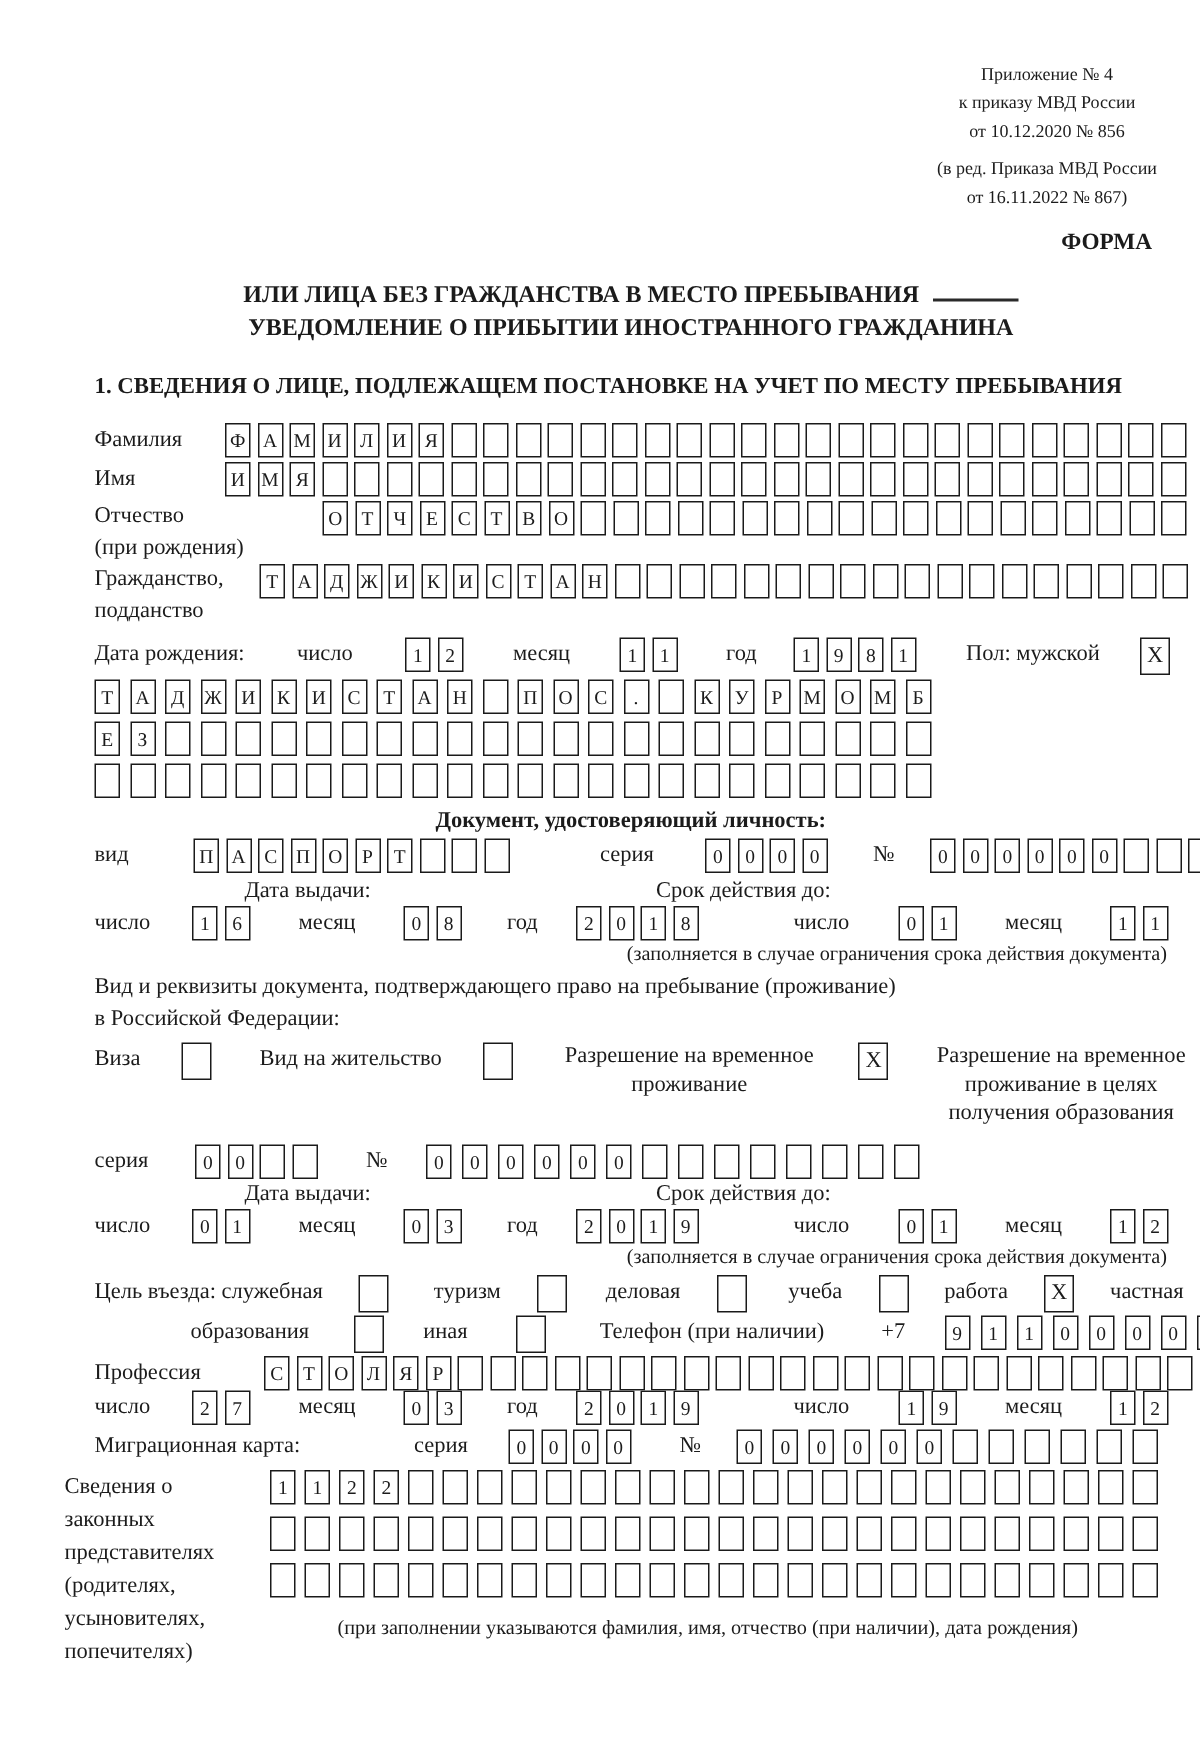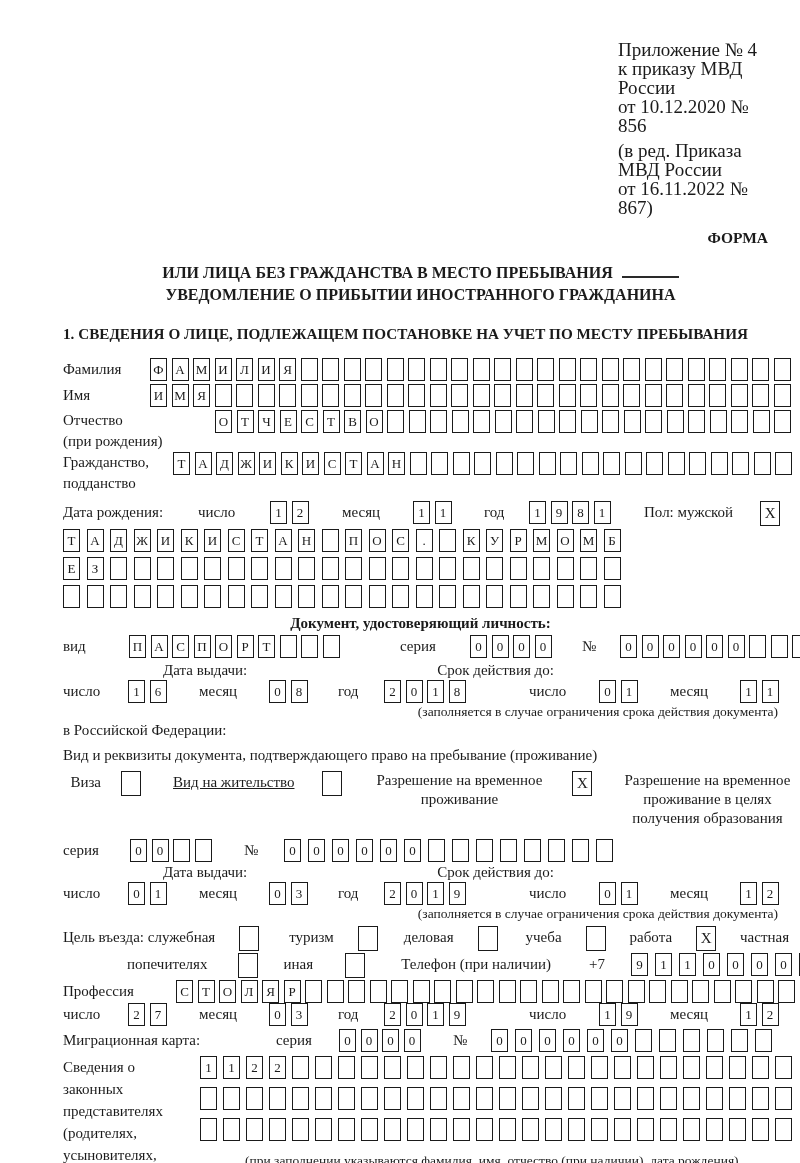--- a/index.html
+++ b/index.html
@@ -1,19 +1,19 @@
 <!DOCTYPE html>
 <html><head>
 <meta charset="utf-8">
 <style>
   html,body{margin:0;padding:0;background:#ffffff;}
   .page{position:relative;width:800px;height:1163px;background:#fff;overflow:hidden;
         font-family:"Liberation Serif","DejaVu Serif",serif;color:#1b1b1b;
         padding:0 22px 0 63px;box-sizing:border-box;}
-  .hdr{margin:40px 0 0 555px;font-size:19px;line-height:19px;}
+  .hdr{margin:40px 0 0 555px;font-size:12px;line-height:19px;text-align:center;}
   .hdr .ed{margin-top:6px;}
   .forma{margin-top:12px;text-align:right;font-weight:bold;font-size:15.5px;padding-right:10px;}
   .title{margin-top:15px;text-align:center;font-weight:bold;font-size:16px;line-height:22px;}
   .uline{display:inline-block;width:57px;height:2px;background:#2a2a2a;margin-left:9px;}
   .sec{margin-top:19px;font-weight:bold;font-size:15.2px;white-space:nowrap;}
   .row{display:flex;align-items:flex-start;gap:20px;}
   .row.c{justify-content:center;}
   .row.r{justify-content:flex-end;}
   .lbl{font-size:15px;line-height:23px;white-space:pre-line;flex:none;}
   .bg{display:flex;flex:none;}
@@ -396,30 +396,30 @@
             <span class="box">2</span>
             <span class="box">0</span>
             <span class="box">2</span>
             <span class="box">5</span>
           </div>
         </div>
       </div>
       <div class="row r" style="margin-top: 0px;">
         <div class="lbl" style="line-height: 17px; font-size: 13.5px;">(заполняется в случае ограничения срока действия документа)</div>
       </div>
+      <div class="row" style="margin-top: 4px;">
+        <div class="lbl" style="line-height: 21px;">Вид и реквизиты документа, подтверждающего право на пребывание (проживание)</div>
+      </div>
       <div class="row" style="margin-top: 0px;">
         <div class="lbl" style="line-height: 21px;">в Российской Федерации:</div>
       </div>
-      <div class="row" style="margin-top: 4px;">
-        <div class="lbl" style="line-height: 21px;">Вид и реквизиты документа, подтверждающего право на пребывание (проживание)</div>
-      </div>
       <div class="row" style="margin-top: 5px;">
-        <div class="lbl" style="width: 38px; text-align: right;">Виза</div>
+        <div class="lbl" style="width: 38px;">Виза</div>
         <span class="cb"></span>
-        <div class="lbl" style="margin-left: 12px; text-decoration: underline;">Вид на жительство</div>
+        <div class="lbl" style="margin-left: 12px;">Вид на жительство</div>
         <span class="cb" style="margin-left: 8px;"></span>
         <div class="lbl" style="line-height: 19px; text-align: center; margin-left: 14px;">Разрешение на временное
 проживание</div>
         <span class="cb" style="margin-left: 10px;">X</span>
         <div class="lbl" style="line-height: 19px; text-align: center; margin-left: 12px;">Разрешение на временное
 проживание в целях
 получения образования</div>
         <span class="cb" style="margin-left: 10px;"></span>
       </div>
       <div class="row" style="margin-top: 11px;">
@@ -517,21 +517,21 @@
         <div class="lbl" style="margin-left: 8px;">учеба</div>
         <span class="cb" style="margin-left: 4px;"></span>
         <div class="lbl" style="margin-left: 4px;">работа</div>
         <span class="cb" style="margin-left: 4px;">X</span>
         <div class="lbl" style="margin-left: 4px;">частная</div>
         <span class="cb" style="margin-left: 6px;"></span>
         <div class="lbl" style="margin-left: 14px;">мужской</div>
         <span class="cb" style="margin-left: 4px;"></span>
       </div>
       <div class="row" style="margin-top: 2px;">
-        <div class="lbl" style="margin-left: 64px;">попечителях</div>
+        <div class="lbl" style="margin-left: 64px;">образования</div>
         <span class="cb" style="margin-left: 10px;"></span>
         <div class="lbl" style="margin-left: 6px;">иная</div>
         <span class="cb" style="margin-left: 12px;"></span>
         <div class="lbl" style="margin-left: 16px;">Телефон (при наличии)</div>
         <div class="lbl" style="margin-left: 18px;">+7</div>
         <div class="bg" style="margin-left: 6px;">
           <div class="bline">
             <span class="box" style="margin-right: 7px;">9</span>
             <span class="box" style="margin-right: 7px;">1</span>
             <span class="box" style="margin-right: 7px;">1</span>
@@ -651,21 +651,21 @@
             <span class="box" style="margin-right: 7px;">0</span>
             <span class="box" style="margin-right: 7px;"></span>
             <span class="box" style="margin-right: 7px;"></span>
             <span class="box" style="margin-right: 7px;"></span>
             <span class="box" style="margin-right: 7px;"></span>
             <span class="box" style="margin-right: 7px;"></span>
             <span class="box" style="margin-right: 7px;"></span>
           </div>
         </div>
       </div>
-      <div class="row" style="margin-top: 4px;">
+      <div class="row" style="margin-top: 4px; justify-content: flex-end;">
         <div class="lbl" style="line-height: 22px; width: 117px;">Сведения о
 законных
 представителях
 (родителях,
 усыновителях,
 попечителях)</div>
         <div class="bcol">
           <div class="bline" style="margin-bottom: 8px;">
             <span class="box" style="margin-right: 6px;">1</span>
             <span class="box" style="margin-right: 6px;">1</span>

